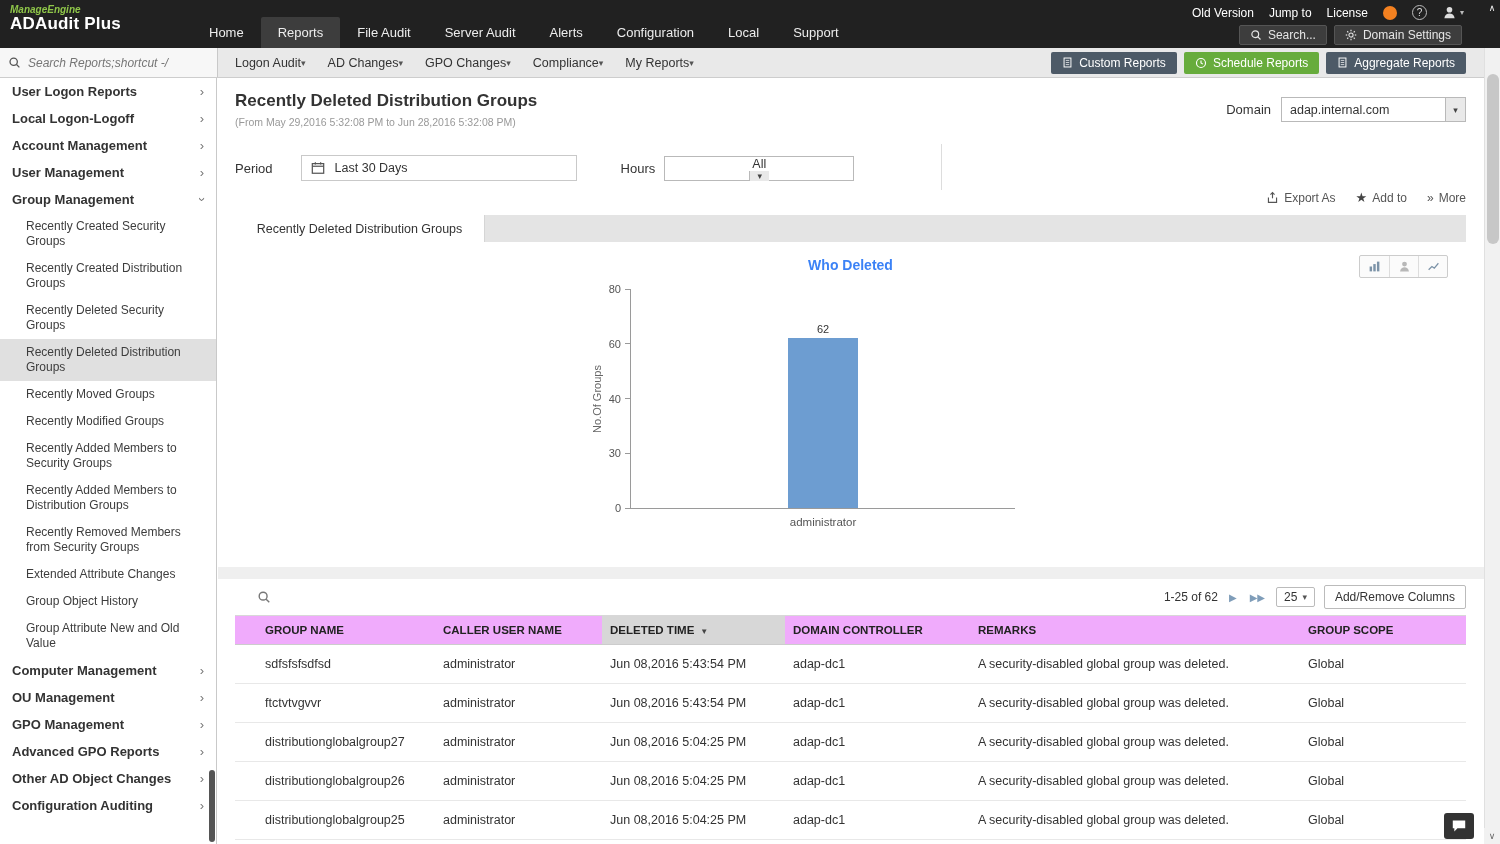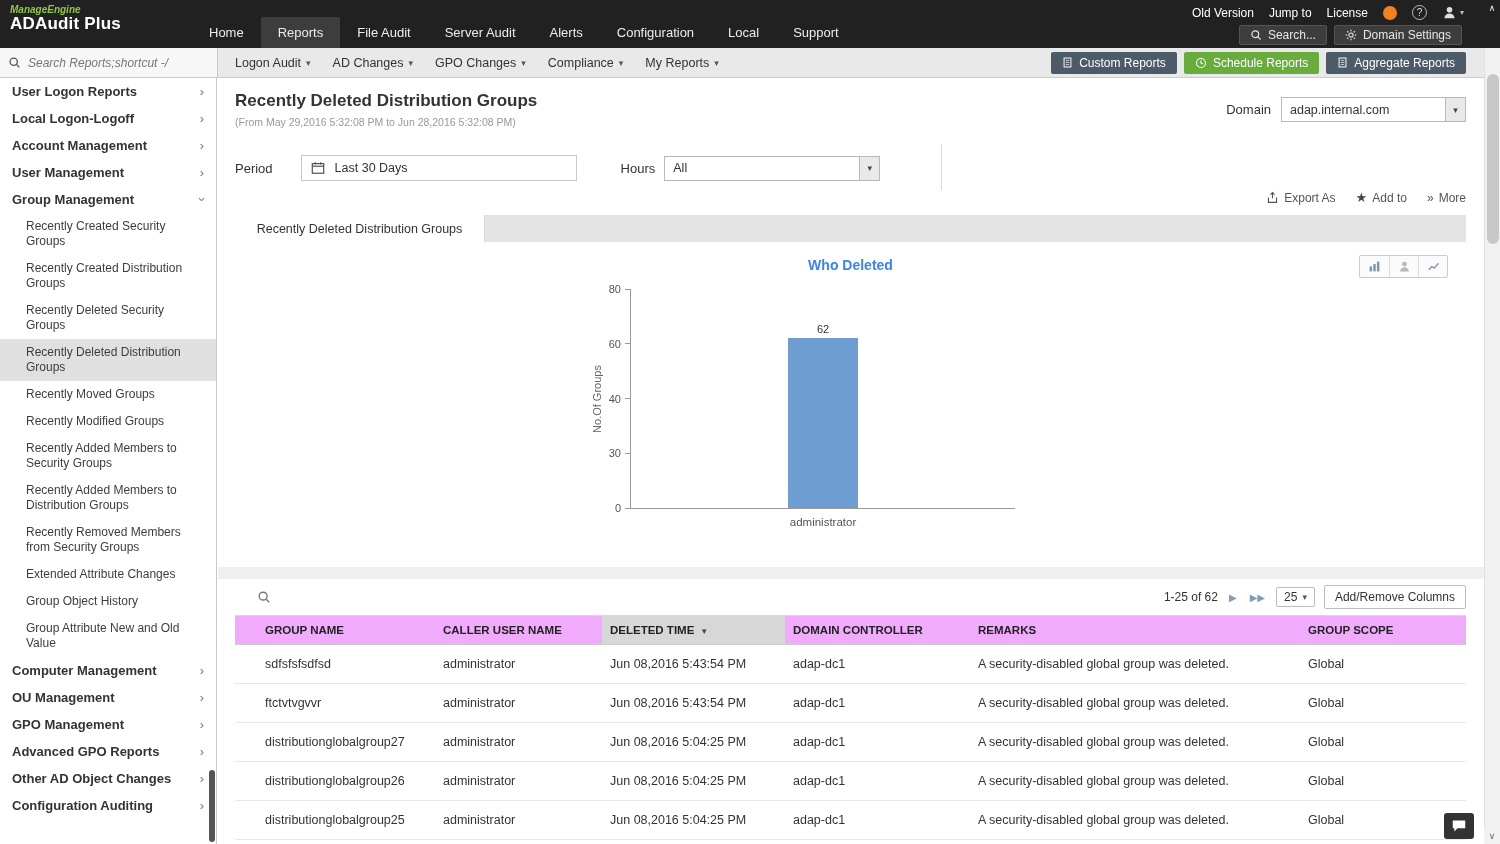--- a/index.html
+++ b/index.html
@@ -23,21 +23,21 @@
   .ucaret { font-size:8px; color:#bbb; }
   .topbtns { position:absolute; top:25px; right:38px; display:flex; gap:7px; }
   .topbtn { background:#3d3d3d; border:1px solid #555; color:#e5e5e5; font-size:12px; padding:2px 10px; border-radius:2px; display:flex; align-items:center; gap:6px; font-family:inherit; cursor:pointer; }
 
   
   .toolbar { position:absolute; top:48px; left:0; right:0; height:30px; background:#e9e9e9; border-bottom:1px solid #cdcdcd; display:flex; align-items:stretch; z-index:4; }
   .searchbox { width:218px; background:#f7f7f7; border-right:1px solid #c9c9c9; display:flex; align-items:center; flex:0 0 auto; }
   .sicon { width:28px; display:flex; justify-content:center; color:#555; }
   .searchbox input { border:0; background:transparent; outline:none; font-size:12px; font-style:italic; color:#666; width:182px; font-family:inherit; }
   .menus { display:flex; align-items:center; margin-left:6px; }
-  .menu { font-size:12.5px; color:#333; padding:0 11px; display:flex; align-items:center; gap:5px; height:100%; cursor:pointer; }
+  .menu { font-size:12.5px; color:#333; padding:0 11px; display:flex; align-items:center; height:100%; cursor:pointer; }
   .caret { font-size:9px; color:#555; }
   .toolbar-right { margin-left:auto; display:flex; align-items:center; gap:7px; padding-right:34px; }
   .tbtn { border:0; font-size:12px; padding:4px 11px; border-radius:2px; display:flex; align-items:center; gap:6px; font-family:inherit; cursor:pointer; }
   .btn-slate { background:#4d5a67; color:#fff;align-items:center; }
   .btn-green { background:#67ac3c; color:#fff; }
 
   
   .sidebar { position:absolute; top:78px; left:0; width:217px; bottom:0; background:#fff; border-right:1px solid #c9c9c9; overflow:hidden; }
   .shead { display:flex; align-items:center; justify-content:space-between; padding:6px 12px; font-size:13px; font-weight:bold; color:#333; cursor:pointer; }
   .chev { color:#777; font-size:13px; font-weight:normal; }
@@ -50,21 +50,21 @@
   .main { position:absolute; left:218px; top:78px; right:16px; bottom:0; background:#fff; overflow:hidden; padding:0 18px 0 17px; }
   .report-head { display:flex; justify-content:space-between; align-items:flex-start; margin-top:13px; }
   h1.title { font-size:17px; color:#333; font-weight:bold; }
   .subtitle { font-size:10.5px; color:#999; margin-top:5px; }
   .domain-box { display:flex; align-items:center; gap:10px; margin-top:6px; }
   .dlabel { font-size:13px; color:#333; }
   .select { display:flex; align-items:center; border:1px solid #b9b9b9; background:#fff; height:25px; font-size:12.5px; color:#333; cursor:pointer; }
   .select .val { padding:0 8px; flex:1; white-space:nowrap; }
   .sel-btn { width:20px; height:100%; background:#e9e9e9; border-left:1px solid #b9b9b9; display:flex; align-items:center; justify-content:center; font-size:9px; color:#444; }
   .select.domain { width:185px; }
-  .select.hours { width:216px; margin-left:9px; }
+  .select.hours { width:190px; margin-left:9px;flex-direction:column; }
 
   .filters { display:flex; align-items:center; margin-top:26px; height:28px; position:relative; }
   .flabel { font-size:13px; color:#333; }
   .period-box { margin-left:28px; width:276px; height:26px; border:1px solid #c9c9c9; display:flex; align-items:center; gap:10px; padding-left:9px; font-size:12.5px; color:#333; cursor:pointer; }
   .hours-label { margin-left:44px; }
   .vdiv { position:absolute; left:706px; top:-10px; height:46px; border-left:1px solid #ddd; }
 
   .actions { display:flex; justify-content:flex-end; gap:20px; margin-top:8px; font-size:12px; color:#555; align-items:center; }
   .actions a { display:flex; align-items:center; gap:5px; cursor:pointer; color:#555; text-decoration:none; }
   .star { font-size:13px; color:#444; }

